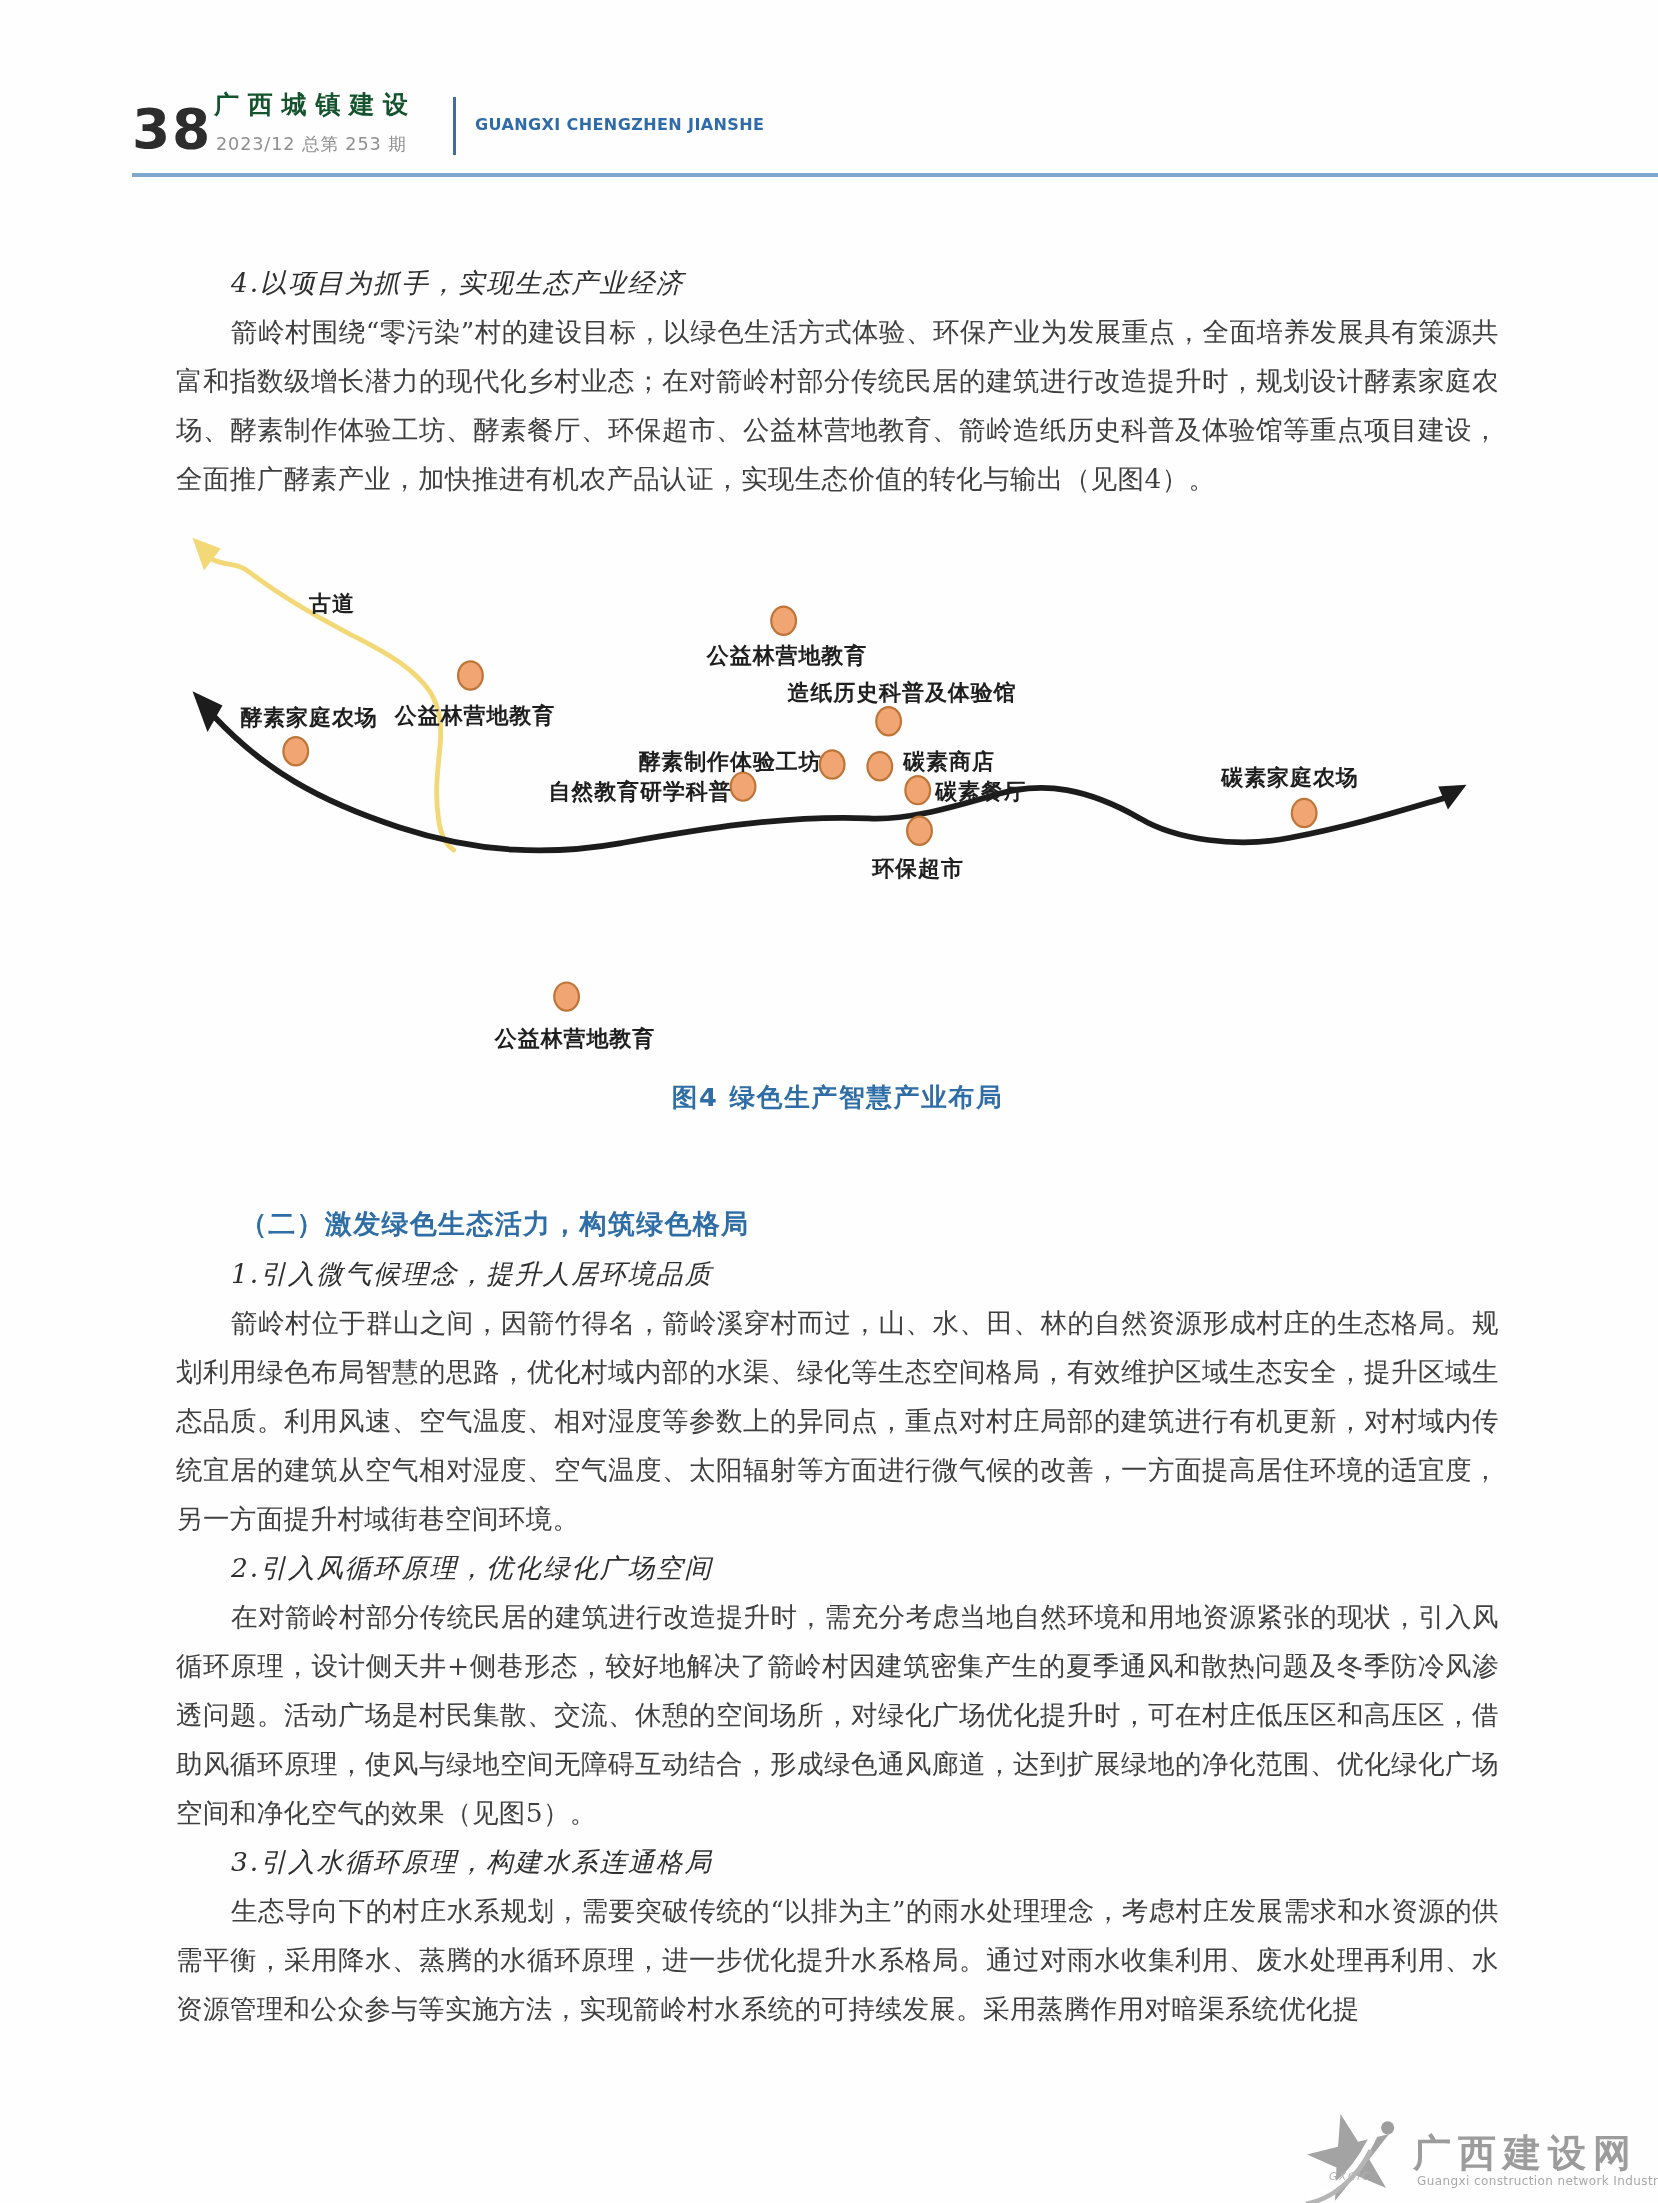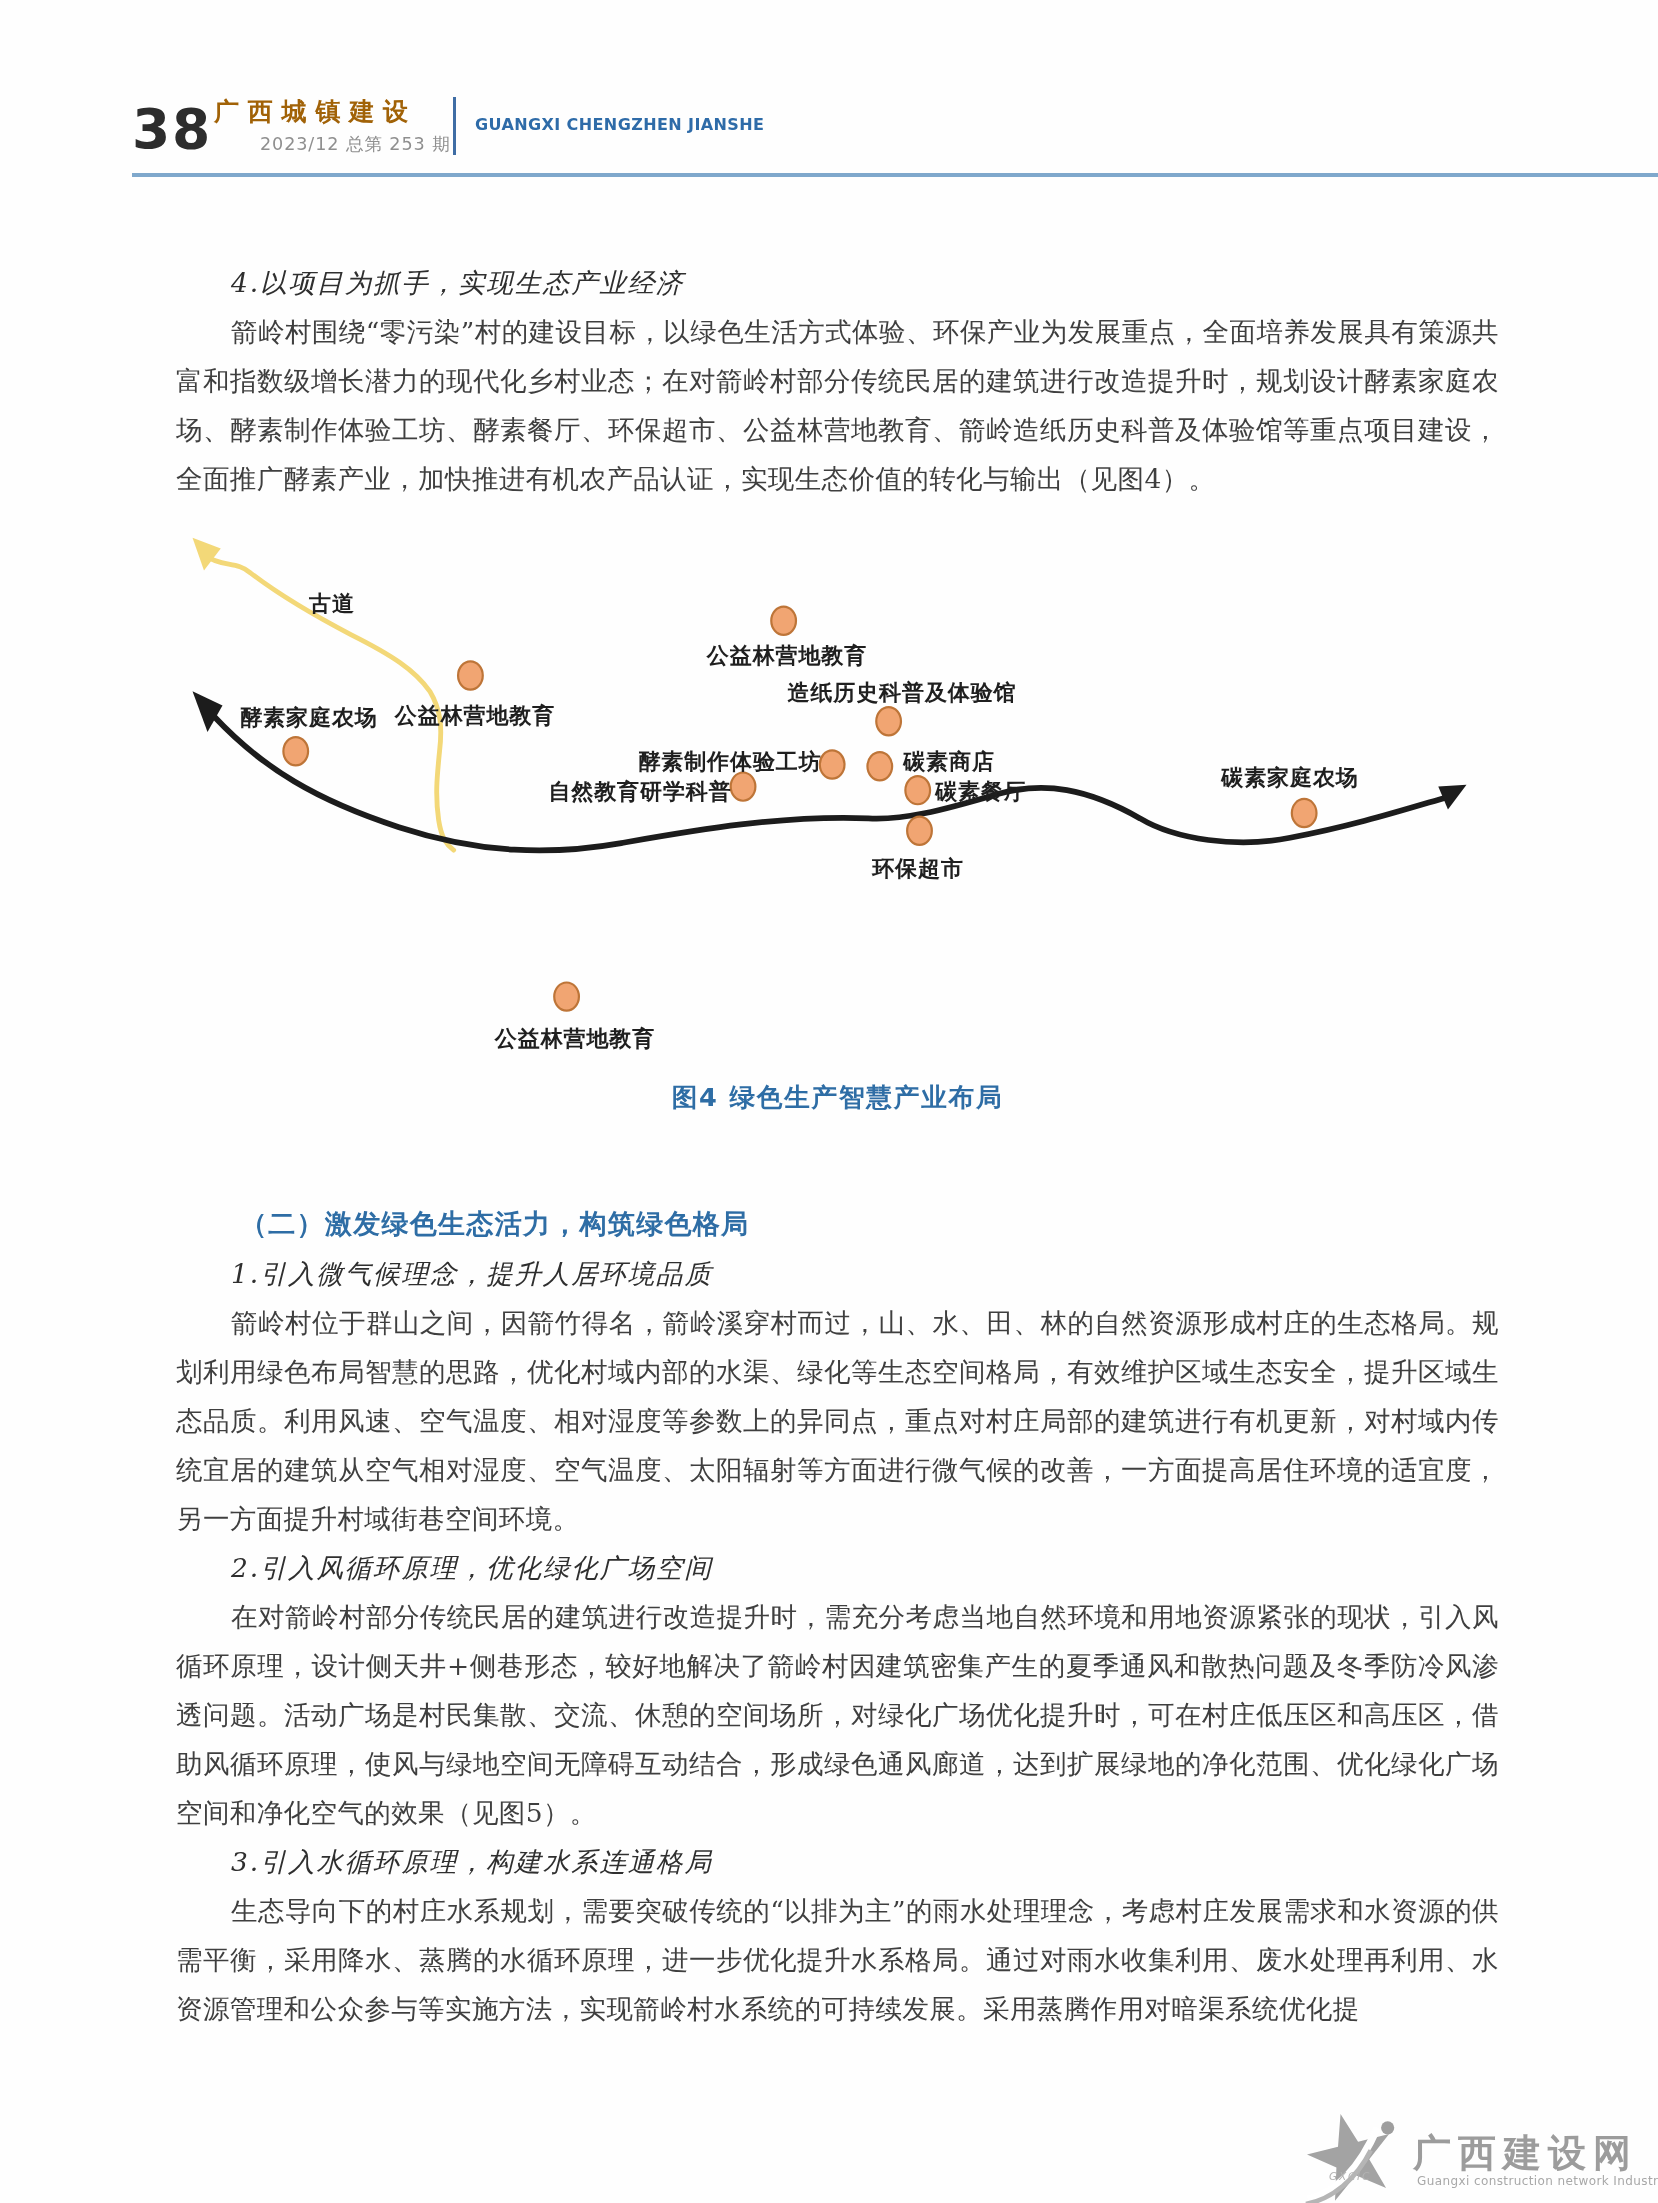--- a/index.html
+++ b/index.html
@@ -2,23 +2,23 @@
 <html style="font-size:14px"><head>
 <meta charset="utf-8">
 <style>
   html,body{margin:0;padding:0;background:#e8e8e8;}
   .page{position:relative;width:1659px;height:2204px;background:#fefefe;overflow:hidden;
         font-family:"DejaVu Sans","Liberation Sans",sans-serif;}
 
   
   .pagenum{position:absolute;left:132px;top:102px;font-size:55px;font-weight:700;
            color:#2d2d2d;letter-spacing:1.8px;line-height:1;}
-  .jtitle{position:absolute;left:214px;top:95px;font-size:25px;font-weight:700;
-          color:#a16207;letter-spacing:8.8px;white-space:nowrap;font-family:Liberation Mono, monospace;}
-  .jissue{position:absolute;left:216px;top:132px;font-size:17.6px;color:#8f8f8f;letter-spacing:0.9px;margin-left:44px;}
+  .jtitle{position:absolute;left:214px;top:88px;font-size:25px;font-weight:700;
+          color:#14532d;letter-spacing:8.8px;white-space:nowrap;font-family:Liberation Mono, monospace;}
+  .jissue{position:absolute;left:216px;top:132px;font-size:17.6px;color:#8f8f8f;letter-spacing:0.9px;}
   .vbar{position:absolute;left:453px;top:97px;width:2.6px;height:58px;background:#3f6da5;}
   .jtitle-en{position:absolute;left:475px;top:115px;font-size:16px;font-weight:700;
              color:#2e6ba8;letter-spacing:0.4px;white-space:nowrap;}
   .hrule{position:absolute;left:132px;top:173px;right:0;height:4.4px;background:#7fa8cc;}
 
   
   .colA{position:absolute;left:176px;top:258px;width:1323px;}
   .colB{position:absolute;left:176px;top:1198px;width:1323px;}
   .kai{font-size:26.5px;line-height:49px;color:#2f2f2f;font-style:italic;padding-left:55px;
        font-family:"DejaVu Serif","Liberation Serif",serif;margin:0;letter-spacing:1.8px;}

